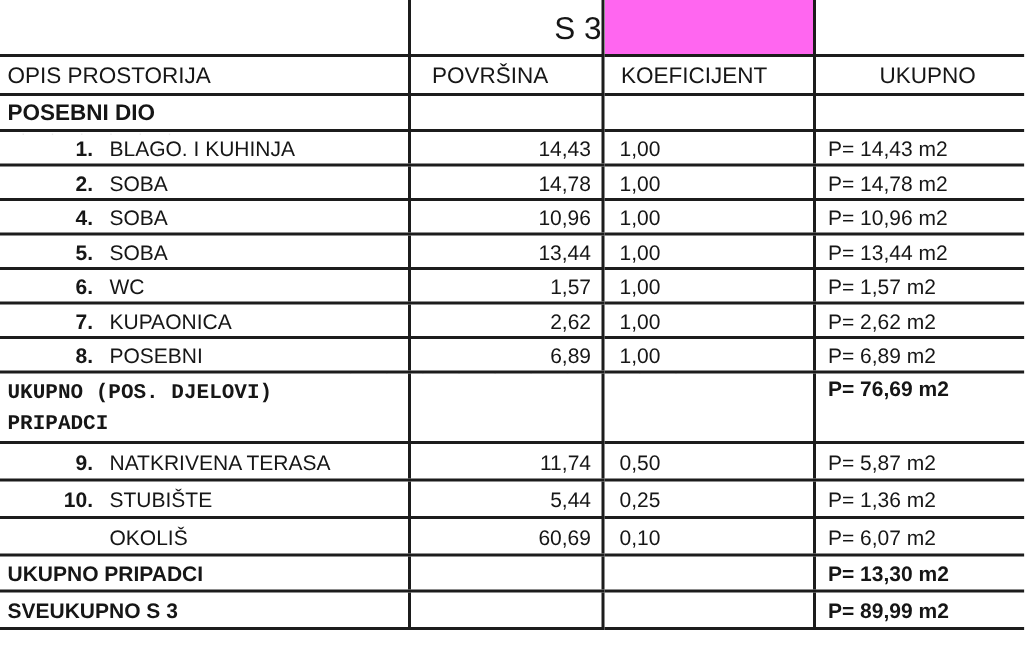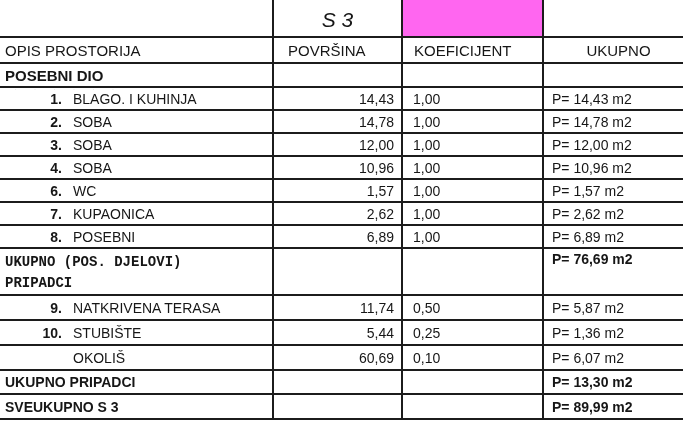--- a/index.html
+++ b/index.html
@@ -33,25 +33,24 @@
   
   .c1{padding-left:5px;}
   .c2{text-align:right;padding-right:7px;}
   .c3{padding-left:10px;}
   .c4{padding-left:8px;}
   .c2h{text-align:left;padding-left:14px;font-size:15px;}
   .c3h{padding-left:11px;font-size:15px;}
   .c4h{padding-left:10px;font-size:15px;text-align:center;}
   .c1h{font-size:15px;}
   .s3cell{
-    text-align:center;
+    text-align:right;
     vertical-align:bottom;
     font-size:21px;
     padding-bottom:4px;
-    font-style:italic;
   }
   .num{display:inline-block;width:57px;text-align:right;font-weight:bold;}
   .name{margin-left:11px;}
   .bold{font-weight:bold;}
   .sec-title{font-weight:bold;font-size:15px;}
   .block-c1{vertical-align:top;padding-top:3px;font-family:Liberation Mono, monospace;}
   .block-c1 div{line-height:21px;}
   .block-c4{vertical-align:top;padding-top:2px;}
   
   .wm{
@@ -118,30 +117,30 @@
       <td class="vl c3">1,00</td>
       <td class="vl c4">P= 14,43 m2</td>
     </tr>
     <tr class="r-data">
       <td class="c1"><span class="num">2.</span><span class="name">SOBA</span></td>
       <td class="vl c2">14,78</td>
       <td class="vl c3">1,00</td>
       <td class="vl c4">P= 14,78 m2</td>
     </tr>
     <tr class="r-data">
-      <td class="c1"><span class="num">3.</span><span class="name">SOBA</span></td>
-      <td class="vl c2">12,00</td>
-      <td class="vl c3">1,00</td>
-      <td class="vl c4">P= 12,00 m2</td>
-    </tr>
-    <tr class="r-data">
       <td class="c1"><span class="num">4.</span><span class="name">SOBA</span></td>
       <td class="vl c2">10,96</td>
       <td class="vl c3">1,00</td>
       <td class="vl c4">P= 10,96 m2</td>
+    </tr>
+    <tr class="r-data">
+      <td class="c1"><span class="num">5.</span><span class="name">SOBA</span></td>
+      <td class="vl c2">13,44</td>
+      <td class="vl c3">1,00</td>
+      <td class="vl c4">P= 13,44 m2</td>
     </tr>
     <tr class="r-data">
       <td class="c1"><span class="num">6.</span><span class="name">WC</span></td>
       <td class="vl c2">1,57</td>
       <td class="vl c3">1,00</td>
       <td class="vl c4">P= 1,57 m2</td>
     </tr>
     <tr class="r-data">
       <td class="c1"><span class="num">7.</span><span class="name">KUPAONICA</span></td>
       <td class="vl c2">2,62</td>

